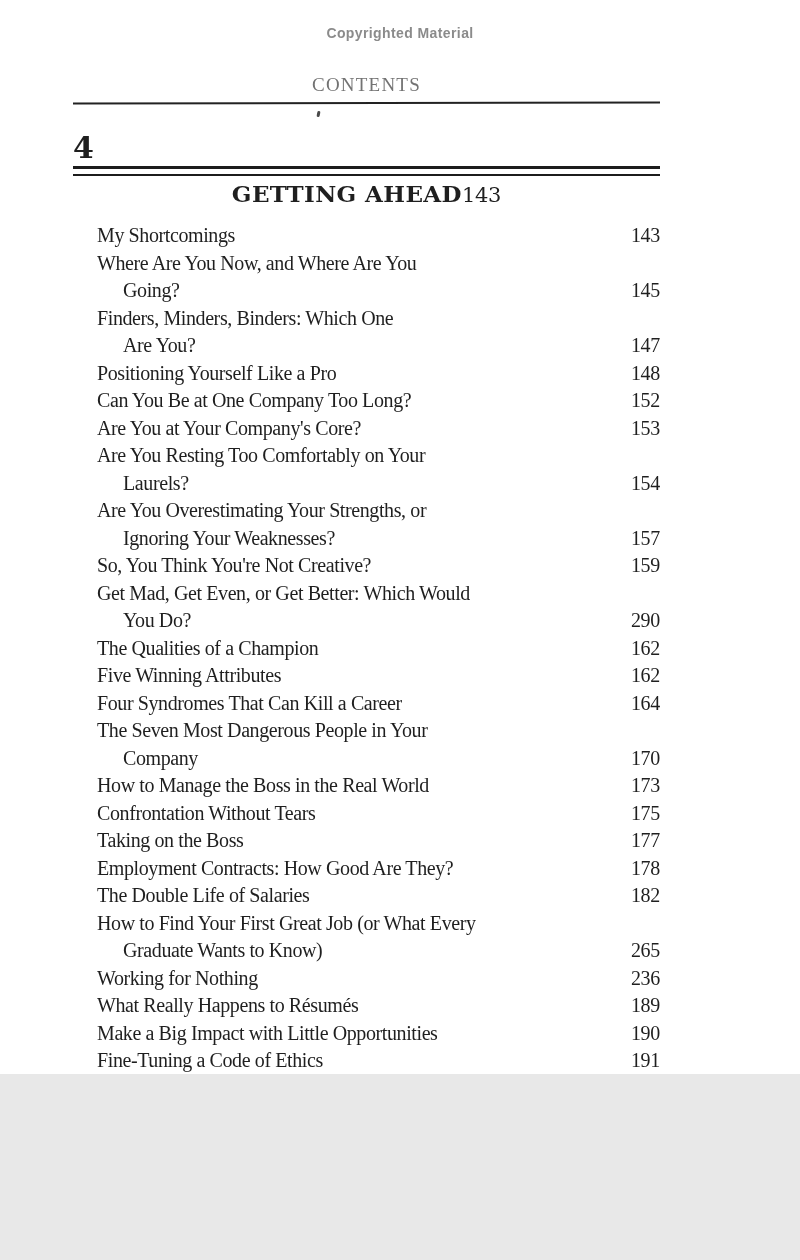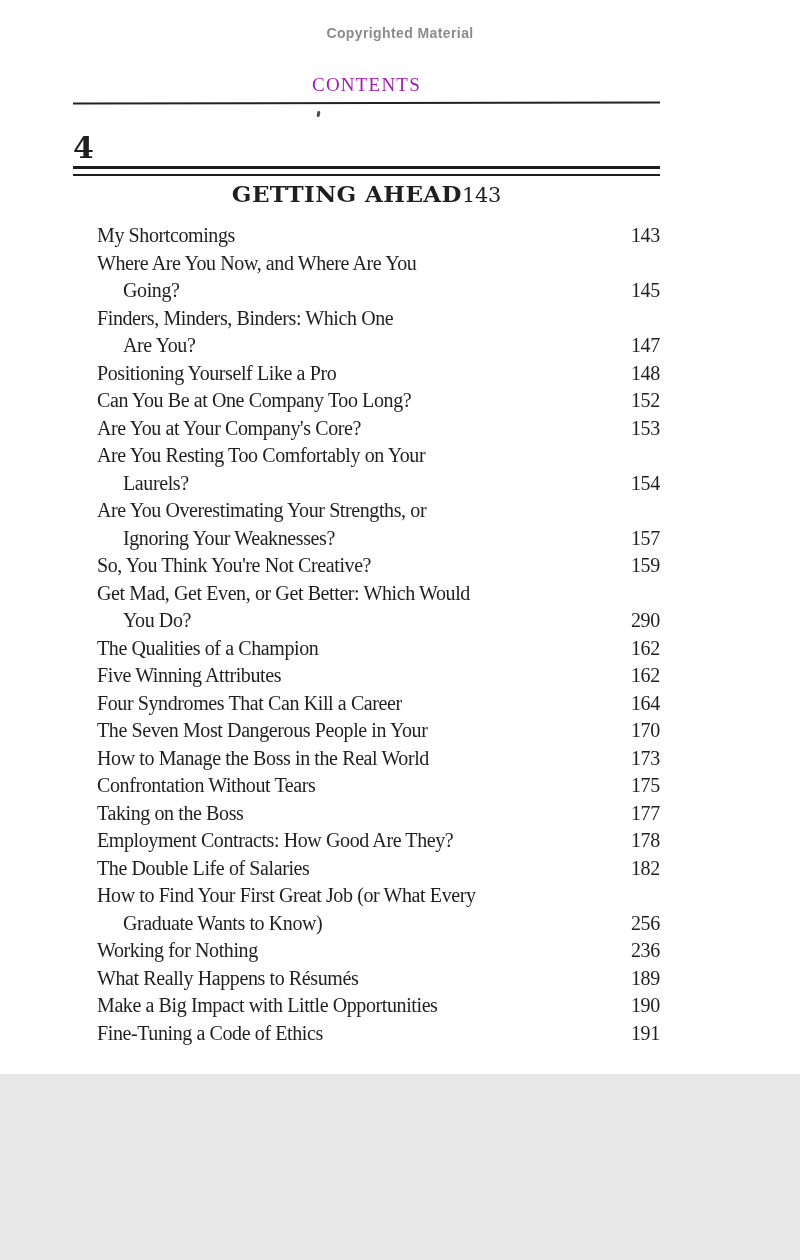--- a/index.html
+++ b/index.html
@@ -28,21 +28,21 @@
   .copyright.bottom { top: 1236px; }
 
   
   .running-head {
     position: absolute;
     top: 74px; left: 73px; width: 587px;
     text-align: center;
     font-family: "Liberation Serif", serif;
     font-size: 19px;
     letter-spacing: 1.2px;
-    color: #a21caf;
+    color: #737373;
   }
   .head-rule {
     position: absolute;
     top: 102px; left: 73px; width: 587px; height: 2px;
     background: #222222;
     transform: rotate(-0.12deg);
   }
   .speck {
     position: absolute;
     top: 111px; left: 317px; width: 3px; height: 6px;
@@ -231,20 +231,21 @@
       </div>
       <div class="entry">
         <div class="entry-title">
           <div class="tl">Four Syndromes That Can Kill a Career</div>
         </div>
         <div class="entry-page">164</div>
       </div>
       <div class="entry">
         <div class="entry-title">
           <div class="tl">The Seven Most Dangerous People in Your</div>
+          <div class="tl cont">Company</div>
         </div>
         <div class="entry-page">170</div>
       </div>
       <div class="entry">
         <div class="entry-title">
           <div class="tl">How to Manage the Boss in the Real World</div>
         </div>
         <div class="entry-page">173</div>
       </div>
       <div class="entry">
@@ -269,21 +270,21 @@
         <div class="entry-title">
           <div class="tl">The Double Life of Salaries</div>
         </div>
         <div class="entry-page">182</div>
       </div>
       <div class="entry">
         <div class="entry-title">
           <div class="tl">How to Find Your First Great Job (or What Every</div>
           <div class="tl cont">Graduate Wants to Know)</div>
         </div>
-        <div class="entry-page">256</div>
+        <div class="entry-page">265</div>
       </div>
       <div class="entry">
         <div class="entry-title">
           <div class="tl">Working for Nothing</div>
         </div>
         <div class="entry-page">236</div>
       </div>
       <div class="entry">
         <div class="entry-title">
           <div class="tl">What Really Happens to Résumés</div>

